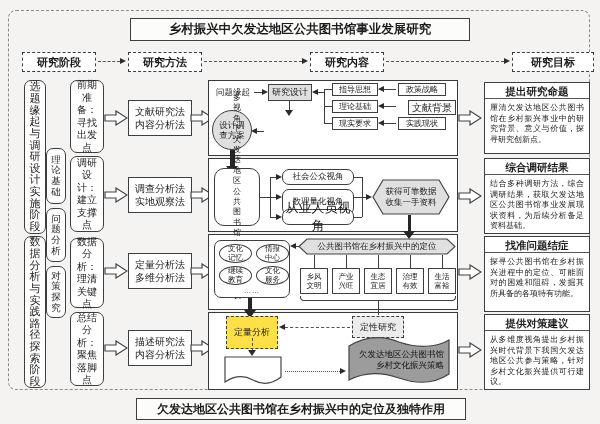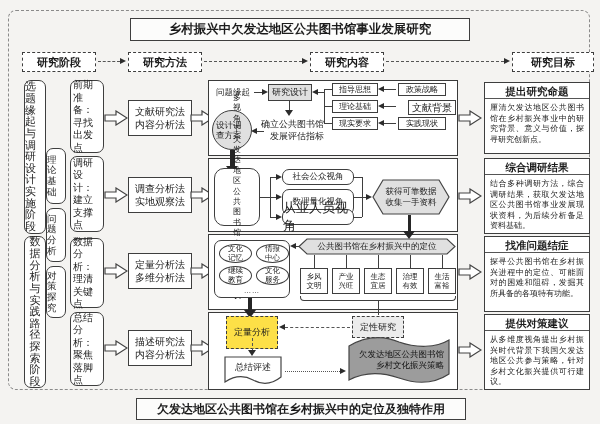--- a/index.html
+++ b/index.html
@@ -1,19 +1,19 @@
 <!DOCTYPE html>
 <html><head>
 <meta charset="utf-8">
 <style>
   html,body{margin:0;padding:0}
   body{font-family:"DejaVu Sans",sans-serif;color:#1c1c1c;background:#e8e7e6}
   #canvas{position:relative;width:600px;height:424px;background:#f4f3f1;overflow:hidden}
   .t{position:absolute;box-sizing:border-box}
-  .box{border:1.3px solid #3e3e3e;background:#fff;display:flex;align-items:center;justify-content:center;}
+  .box{border:1.3px solid #3e3e3e;background:#fff;display:flex;align-items:center;justify-content:center;text-align:center}
   .rd{border-radius:7px}
   .dash{border-style:dashed}
   .gray{background:#e0e0e0}
   .pre{white-space:pre-line}
   .hl{border-top:1.2px solid #3e3e3e;height:0}
   .hld{border-top:1.2px dashed #555;height:0}
   .hldot{border-top:1.5px dotted #555;height:0}
   .vl{border-left:1.2px solid #3e3e3e;width:0}
   .vld{border-left:1.2px dashed #555;width:0}
   .thick{background:#262626}
@@ -120,21 +120,20 @@
   <div class="t ar l" style="left:378px;top:120px"></div>
   <div class="t vl" style="left:324px;top:89px;height:34px"></div>
   <div class="t hl" style="left:324px;top:89px;width:8px"></div>
   <div class="t hl" style="left:324px;top:106px;width:8px"></div>
   <div class="t hl" style="left:324px;top:123px;width:8px"></div>
   <div class="t hl" style="left:318px;top:92px;width:6px"></div>
   <div class="t ar l" style="left:312px;top:89px"></div>
 
   <div class="t vl" style="left:289px;top:101px;height:10px"></div>
   <div class="t ar d" style="left:285px;top:110px"></div>
-  <div class="t lbl" style="left:258px;top:116px;width:66px;height:28px;font-size:9px;line-height:1.35">确立公共图书馆发展评估指标</div>
   <div class="t hl" style="left:257px;top:131px;width:7px"></div>
   <div class="t ar l" style="left:251px;top:128px"></div>
   <div class="t box gray" style="left:212px;top:110px;width:40px;height:40px;border-radius:50%;font-size:8.5px;line-height:1.2;padding:3px">设计调查方案</div>
   <div class="t thick" style="left:230px;top:150px;width:5px;height:16px"></div>
   <div class="t bigd" style="left:226px;top:166px"></div>
 
   <div class="t box" style="left:214px;top:168px;width:46px;height:58px;border-radius:10px;font-size:8px;line-height:1.3;padding:18px">多视角下欠发达地区公共图书馆事业发展现状</div>
   <div class="t hl" style="left:260px;top:197px;width:10px"></div>
   <div class="t vl" style="left:270px;top:177px;height:40px"></div>
   <div class="t hl" style="left:270px;top:177px;width:6px"></div>
@@ -214,21 +213,20 @@
   <div class="t box dash" style="left:226px;top:316px;width:52px;height:33px;background:#fde047;font-size:9px">定量分析</div>
   <div class="t box dash" style="left:352px;top:316px;width:52px;height:22px;background:#ececec;font-size:9px">定性研究</div>
   <div class="t hld" style="left:285px;top:327px;width:65px"></div>
   <div class="t ar l" style="left:279px;top:324px"></div>
   <div class="t vld" style="left:252px;top:338px;height:13px"></div>
   <div class="t ar d" style="left:248px;top:350px"></div>
   <div class="t" style="left:224px;top:356px;width:58px;height:30px">
     <svg class="svgfit" width="58" height="30">
         <path d="M1,1 H57 V21 C47,29 38,29 29,24 C20,19 10,20 1,26 Z" fill="#fff" stroke="#444" stroke-width="1.2"></path>
       </svg>
-    <div class="t lbl" style="left:0;top:2px;width:58px;height:18px;font-size:9px">总结评述</div>
   </div>
   <div class="t hldot" style="left:285px;top:371px;width:55px"></div>
   <div class="t ar r" style="left:340px;top:368px"></div>
   <div class="t" style="left:346px;top:334px;width:106px;height:52px">
     <svg class="svgfit" width="106" height="52">
         <path d="M3,12 C20,2 38,2 53,8 C70,14 90,14 103,6 L103,40 C88,50 70,50 53,44 C36,38 18,38 3,46 Z" fill="#9c9c9c" stroke="#444" stroke-width="1.2"></path>
       </svg>
     <div class="t lbl" style="left:8px;top:10px;width:90px;height:32px;font-size:8.5px;line-height:1.35;color:#111">欠发达地区公共图书馆乡村文化振兴策略</div>
   </div>
 

